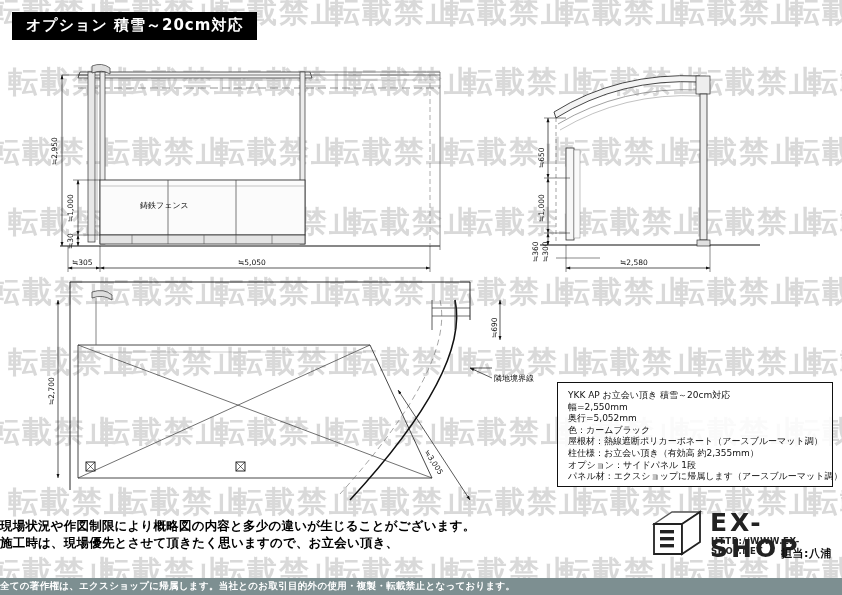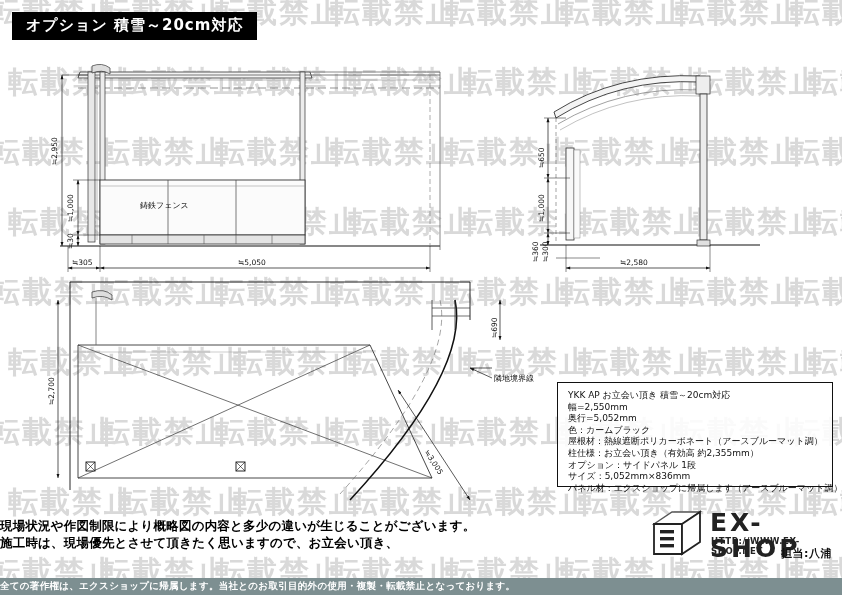--- a/index.html
+++ b/index.html
@@ -313,21 +313,20 @@
   </svg>
 
   <div id="spec-box">
     <div class="spec-line">YKK AP  お立会い頂き 積雪～20cm対応</div>
     <div class="spec-line">幅=2,550mm</div>
     <div class="spec-line">奥行=5,052mm</div>
     <div class="spec-line">色：カームブラック</div>
     <div class="spec-line">屋根材：熱線遮断ポリカーボネート（アースブルーマット調）</div>
     <div class="spec-line">柱仕様：お立会い頂き（有効高 約2,355mm）</div>
     <div class="spec-line">オプション：サイドパネル 1段</div>
-    <div class="spec-line">サイズ：5,052mm×836mm</div>
     <div class="spec-line">パネル材：エクスショップに帰属します（アースブルーマット調）</div>
   </div>
 
   <div id="notes">
     <div class="note-line">現場状況や作図制限により概略図の内容と多少の違いが生じることがございます。</div>
     <div class="note-line">施工時は、現場優先とさせて頂きたく思いますので、お立会い頂き、</div>
   </div>
 
   <div id="logo">
     <svg id="logo-mark" width="58" height="52">

